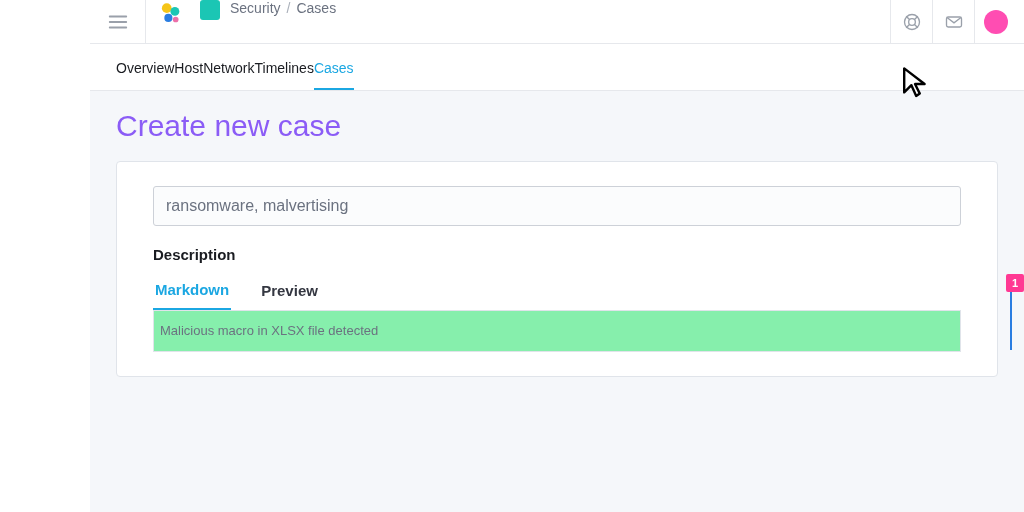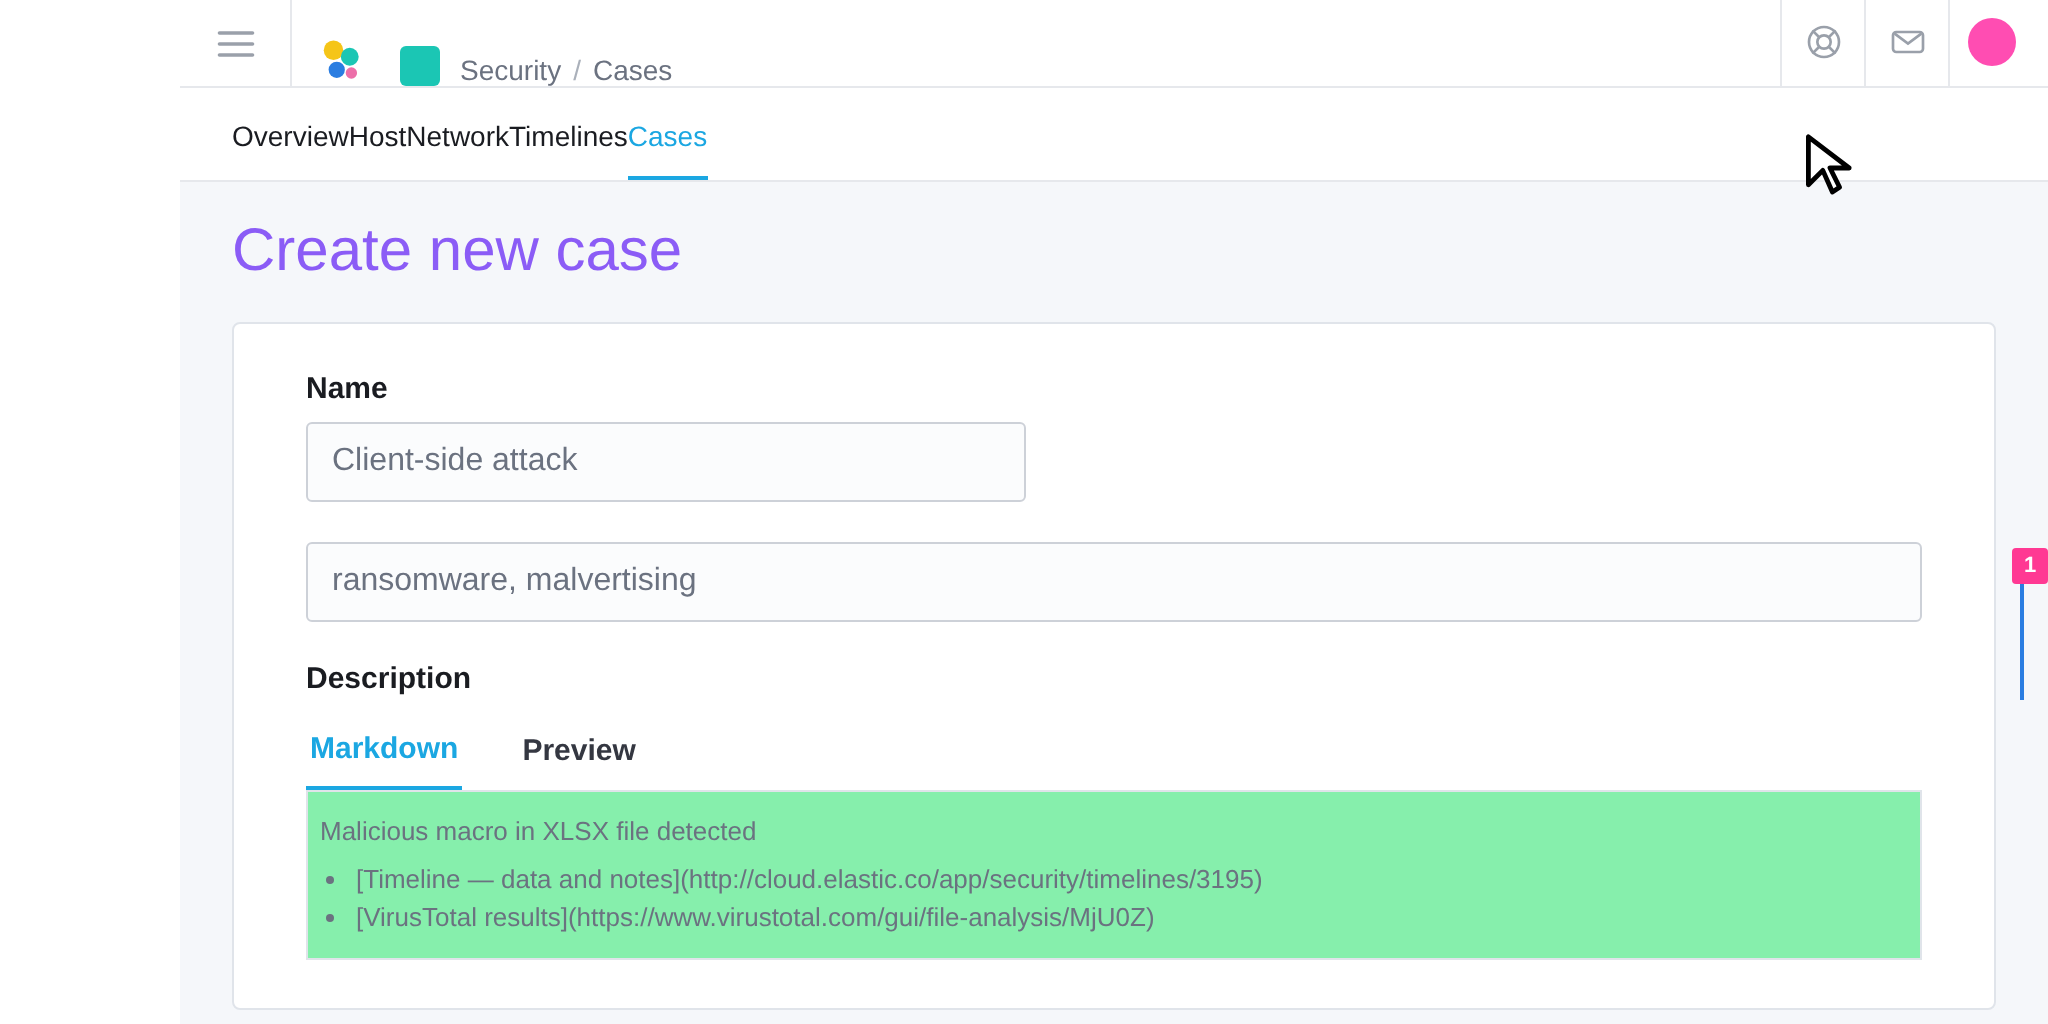--- a/index.html
+++ b/index.html
@@ -7,21 +7,21 @@
     font-family: -apple-system, BlinkMacSystemFont, 'Segoe UI', Helvetica, Arial, sans-serif;
     background: #fff;
     width: 1024px;
     height: 512px;
     overflow: hidden;
     position: relative;
   }
   .shell { display: flex; flex-direction: column; height: 100%; margin-left: 90px; }
   
   .topbar {
-    display: flex; align-items: flex-end; height: 44px;
+    display: flex; align-items: flex-start; height: 44px;
     border-bottom: 1px solid #e6e8ec; padding: 0 8px 0 0;
   }
   .hamburger {
     width: 56px; display: flex; align-items: center; justify-content: center;
     color: #9aa0aa; cursor: pointer; height: 100%;
     border-right:1px solid #e6e8ec;
   }
   .hamburger svg { width: 22px; height: 22px; }
   .logo { width: 48px; display:flex; align-items:center; justify-content:center; }
   .logo svg { width: 26px; height:26px;}
@@ -134,41 +134,33 @@
     <div class="tab">Host</div>
     <div class="tab">Network</div>
     <div class="tab">Timelines</div>
     <div class="tab active">Cases</div>
   </div>
 
   <div class="main">
     <h1 class="page-title">Create new case</h1>
     <div class="panel">
 
-      <div class="field">
-        <div class="field-label">Name</div>
-        <input class="input name" value="Client-side attack" style="">
-      </div>
 
       <div class="field">
         <input class="input" value="ransomware, malvertising" style="">
       </div>
 
       <div class="field" style="margin-bottom:0">
         <div class="field-label">Description</div>
         <div class="desc-tabs">
           <div class="desc-tab active">Markdown</div>
           <div class="desc-tab">Preview</div>
         </div>
         <div class="desc-body">
           <div>Malicious macro in XLSX file detected</div>
-          <ul>
-            <li>[Timeline — data and notes](http://cloud.elastic.co/app/security/timelines/3195)</li>
-            <li>[VirusTotal results](https://www.virustotal.com/gui/file-analysis/MjU0Z)</li>
-          </ul>
         </div>
       </div>
 
     </div>
   </div>
 </div>
 
 <div class="cursor-ptr">
   <svg viewBox="0 0 24 30">
       <path d="M3 2 L3 22 L9 16 L13 25 L16 23 L12 15 L20 15 Z" fill="#fff" stroke="#000" stroke-width="2" stroke-linejoin="round"></path>

